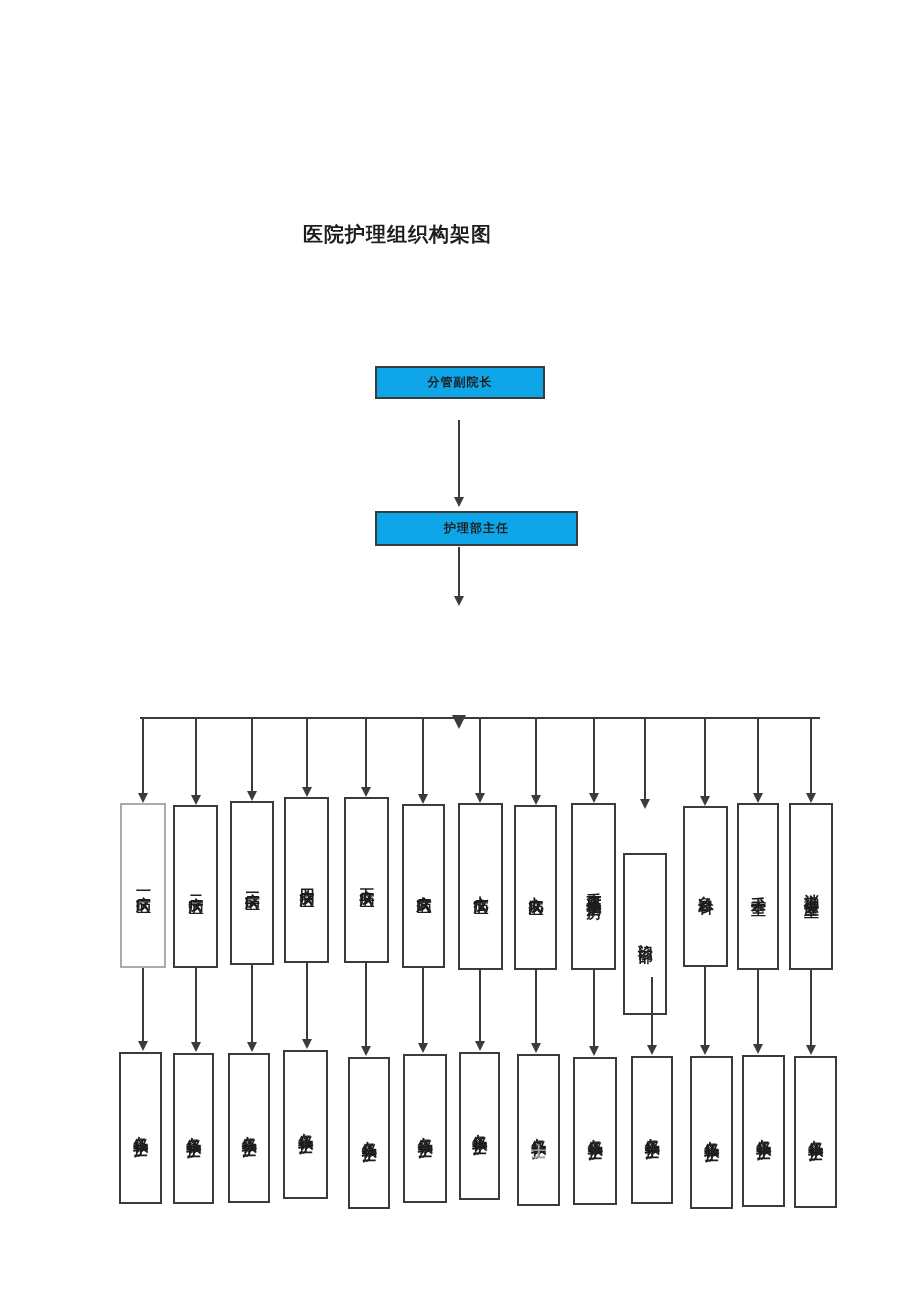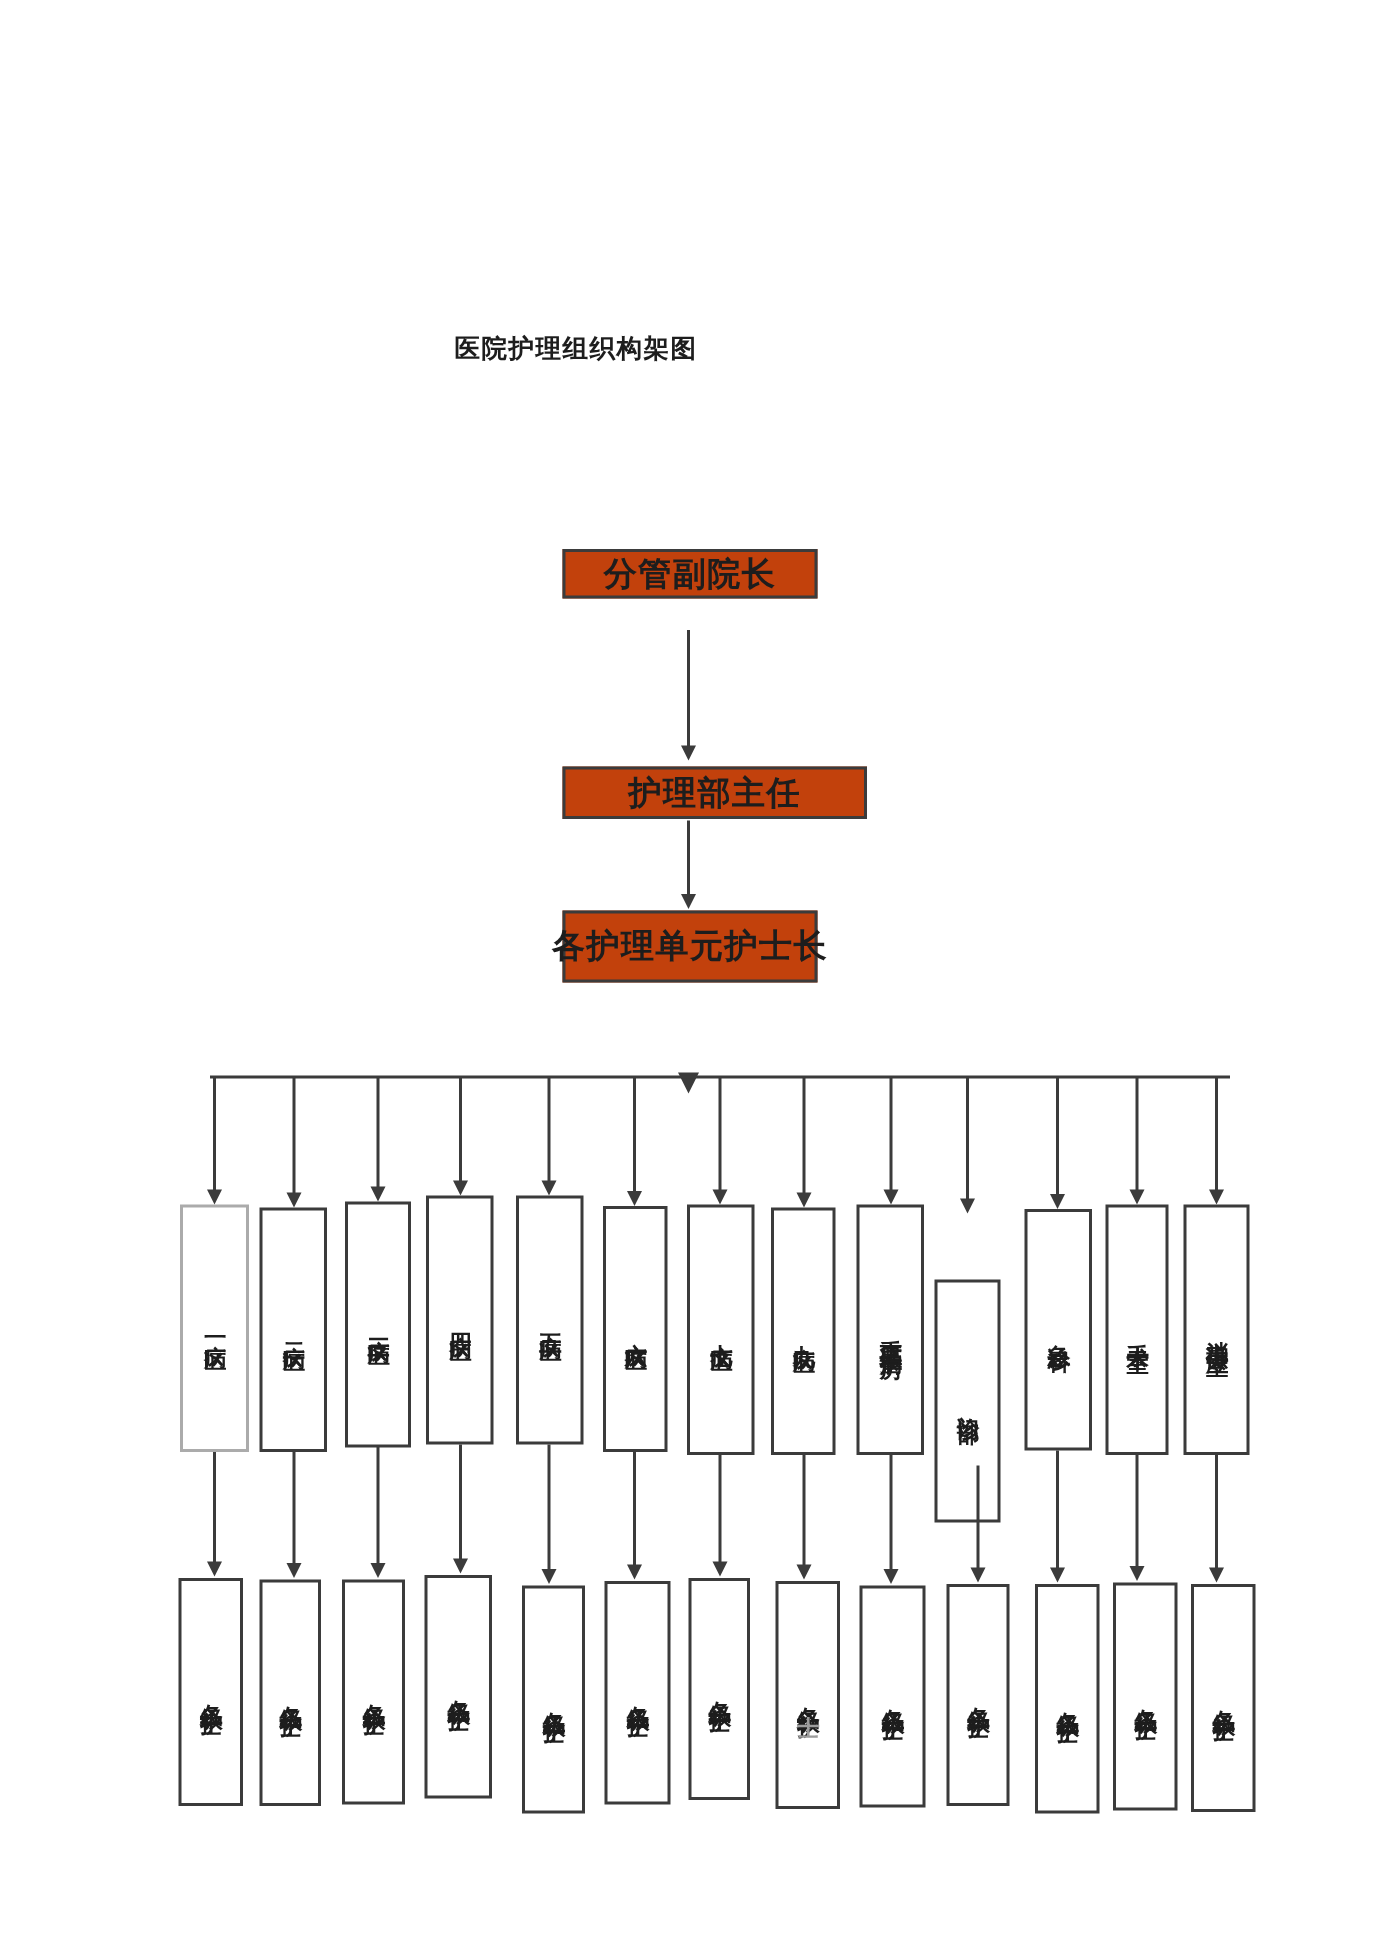--- a/index.html
+++ b/index.html
@@ -10,33 +10,33 @@
     height: 1301px;
     background: #ffffff;
     font-family: "DejaVu Sans", sans-serif;
     color: #1d1d1d;
     overflow: hidden;
   }
   .title {
     position: absolute;
     left: 303px;
     top: 221px;
-    font-size: 17px;
+    font-size: 20px;
     font-weight: 700;
     letter-spacing: 1px;
     white-space: nowrap;
   }
   .hbox {
     position: absolute;
     border: 2px solid #3b3b3b;
-    background: #c2410c;
+    background: #0ea5e9;
     display: flex;
     align-items: center;
     justify-content: center;
-    font-size: 22px;
+    font-size: 12px;
     font-weight: 700;
     letter-spacing: 1px;
     white-space: nowrap;
   }
   .vbox {
     position: absolute;
     border: 2px solid #3b3b3b;
     background: #ffffff;
     display: flex;
     align-items: center;
@@ -59,23 +59,20 @@
 
 <div class="page">
 
   <div class="title">医院护理组织构架图</div>
 
   <div class="hbox" style="left:375px; top:366px; width:170px; height:33px;">
     <span>分管副院长</span>
   </div>
   <div class="hbox" style="left:375px; top:511px; width:203px; height:35px;">
     <span>护理部主任</span>
-  </div>
-  <div class="hbox" style="left:375px; top:607px; width:170px; height:48px;">
-    <span>各护理单元护士长</span>
   </div>
 
   <div class="vbox light" style="left:120px; top:803px; width:46px; height:165px;">
     <span class="vtext">一病区</span>
   </div>
   <div class="vbox" style="left:173px; top:805px; width:45px; height:163px;">
     <span class="vtext">二病区</span>
   </div>
   <div class="vbox" style="left:230px; top:801px; width:44px; height:164px;">
     <span class="vtext">三病区</span>

